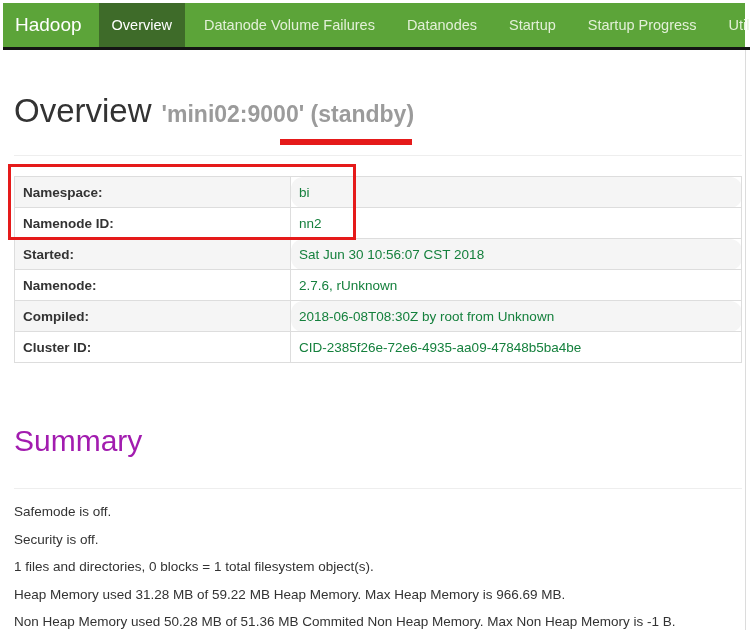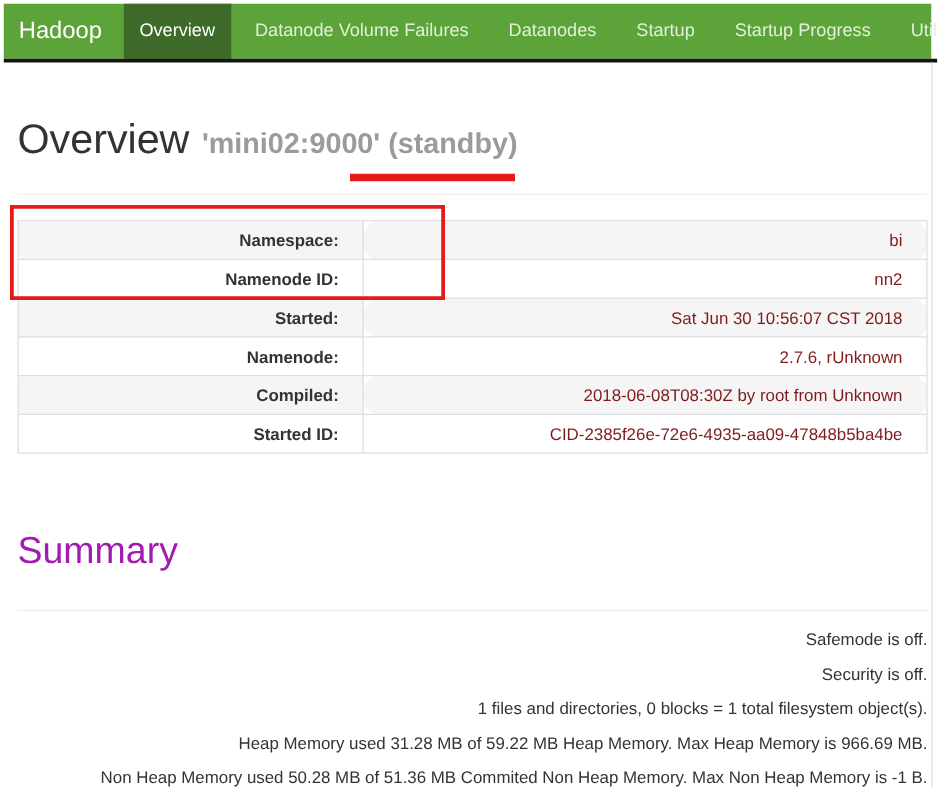--- a/index.html
+++ b/index.html
@@ -1,15 +1,15 @@
 <!DOCTYPE html>
 <html><head>
 <meta charset="utf-8">
 <style>
-  * { margin:0; padding:0; box-sizing:border-box;text-align:right; }
+  * { margin:0; padding:0; box-sizing:border-box; }
   html,body { background:#fff; }
   body { font-family:"Liberation Sans", sans-serif; color:#333; }
 
   .screen { position:relative; width:750px; height:630px; background:#fff; overflow:hidden; }
 
   
   .navbar { position:absolute; left:3px; top:3px; width:742px; height:44px;
             background:#5CA439; display:flex; align-items:stretch; }
   .navbar-black-edge { position:absolute; left:3px; top:47px; width:747px; height:3px; background:#141414; }
   .right-edge-line { position:absolute; left:745px; top:50px; width:1px; height:580px; background:#dcdcdc; }
@@ -28,23 +28,23 @@
 
   
   .annot-underline { position:absolute; left:280px; top:139px; width:132px; height:3px;
                      border:3px solid #e51a1a; background:#ffffff; pointer-events:none; z-index:5; }
   .annot-box { position:absolute; left:8px; top:164px; width:348px; height:76px;
                border:3px solid #e51a1a; background:transparent; pointer-events:none; z-index:5; }
 
   
   .info-table { position:absolute; left:14px; top:176px; width:728px;
                 border-collapse:collapse; font-size:13.5px; }
-  .info-table td { border:1px solid #dddddd; height:31px; padding:6px 19px; vertical-align:middle; }
+  .info-table td { border:1px solid #dddddd; height:31px; padding:6px 8px; vertical-align:middle; }
   .info-table td.lbl { width:276px; font-weight:bold; color:#333; }
-  .info-table td.val { color:#7f1d1d;border-radius:12px; }
+  .info-table td.val { color:#15803d;border-radius:12px; }
   .info-table tr.striped { background:#f5f5f5; }
 
   
   .summary-title { position:absolute; left:14px; top:424px; font-size:30px; font-weight:400; color:#a21caf; }
   .summary-lines { position:absolute; left:14px; top:505px; width:728px; }
   .summary-lines p { font-size:13.5px; line-height:14.5px; margin:0 0 13px 0; color:#333; }
 </style>
 </head>
 <body>
 
@@ -88,21 +88,21 @@
       </tr>
       <tr>
         <td class="lbl">Namenode:</td>
         <td class="val">2.7.6, rUnknown</td>
       </tr>
       <tr class="striped">
         <td class="lbl">Compiled:</td>
         <td class="val">2018-06-08T08:30Z by root from Unknown</td>
       </tr>
       <tr>
-        <td class="lbl">Started ID:</td>
+        <td class="lbl">Cluster ID:</td>
         <td class="val">CID-2385f26e-72e6-4935-aa09-47848b5ba4be</td>
       </tr>
     </tbody>
   </table>
 
   <h2 class="summary-title">Summary</h2>
   <div class="hr2"></div>
   <div class="summary-lines">
     <p>Safemode is off.</p>
     <p>Security is off.</p>

